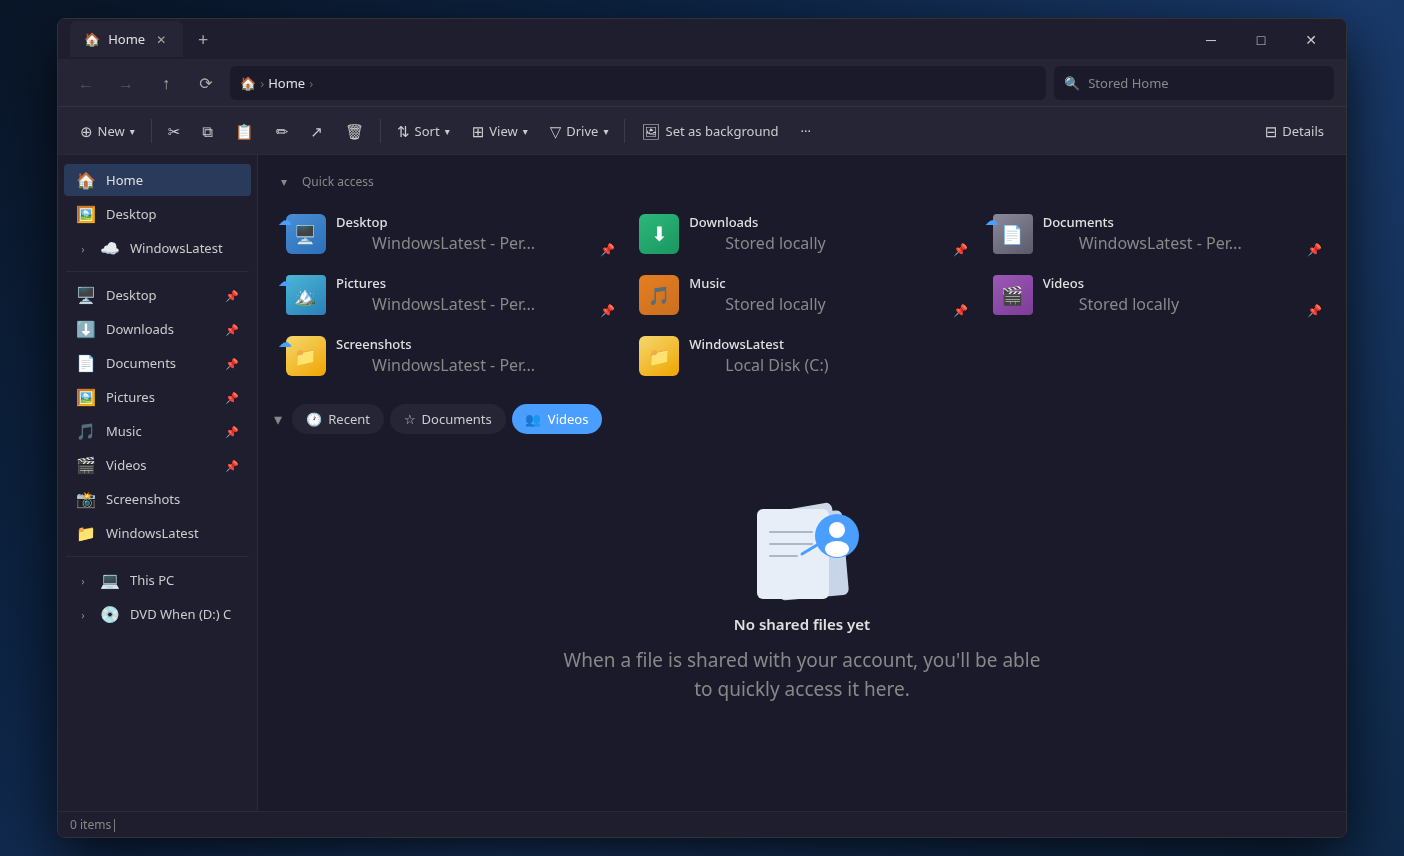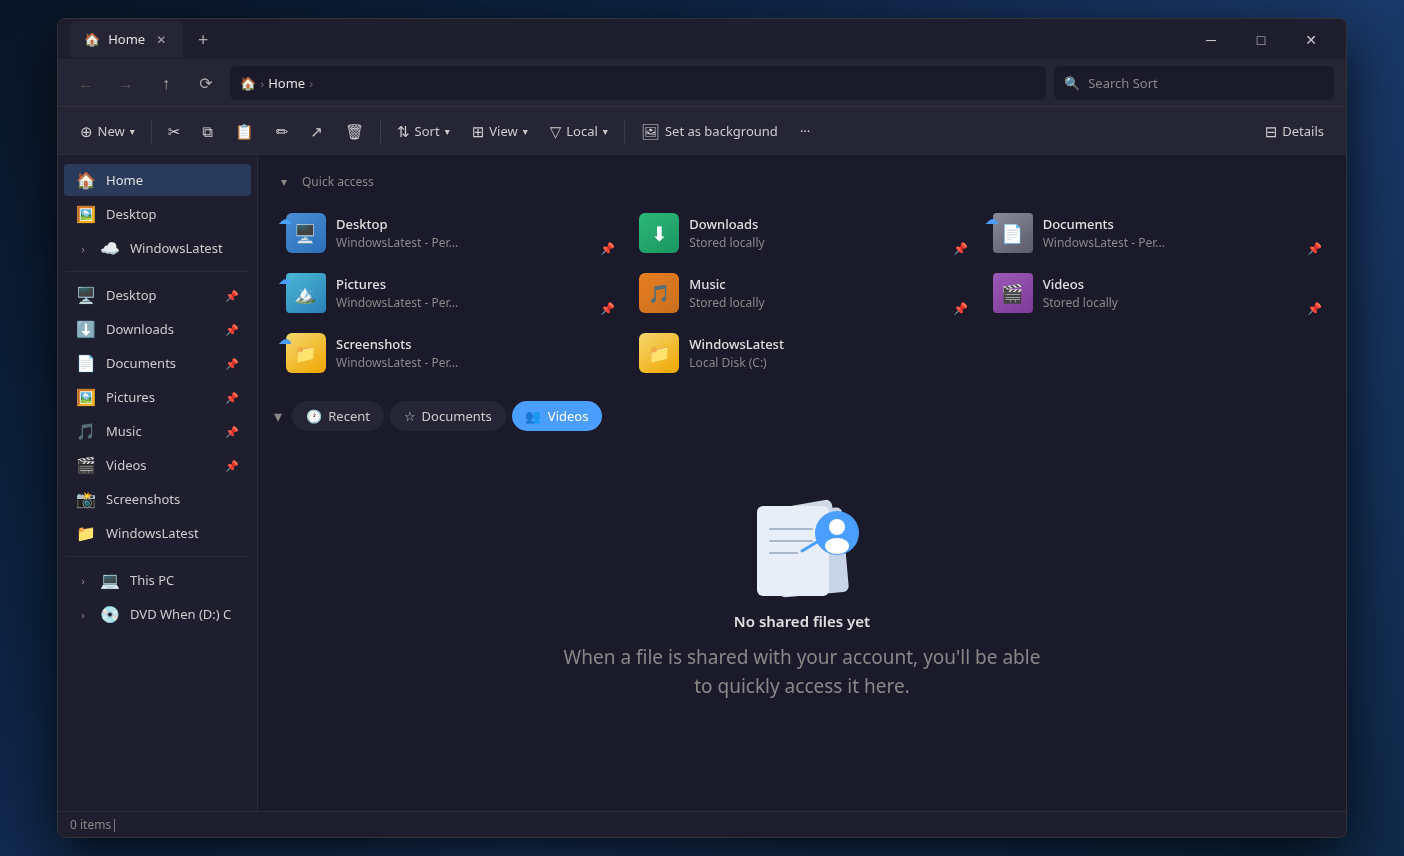--- a/index.html
+++ b/index.html
@@ -275,21 +275,22 @@
       flex-direction: column;
       gap: 1px;
     }
     .folder-name {
       color: #e0e0e0;
       font-size: 13px;
       font-weight: 500;
     }
     .folder-subtitle {
       color: #888;
-      font-size: 12px;
+      font-size: 16px;
+      margin-left: 36px;
     }
     .folder-pin {
       position: absolute;
       bottom: 4px;
       right: 8px;
       color: #4a9eff;
       font-size: 12px;
     }
     
     .section-tabs {
@@ -396,21 +397,21 @@
     <div class="nav-btn">↑</div>
     <div class="nav-btn">⟳</div>
     <div class="breadcrumb">
       <span>🏠</span>
       <span class="breadcrumb-sep">›</span>
       <span>Home</span>
       <span class="breadcrumb-sep">›</span>
     </div>
     <div class="search-box">
       <span>🔍</span>
-      <span>Search Sort</span>
+      <span>Stored Home</span>
     </div>
   </div>
 
   <div class="toolbar">
     <div class="toolbar-btn">
       <span class="toolbar-icon">⊕</span>
       <span>New</span>
       <span style="font-size:10px">▾</span>
     </div>
     <div class="toolbar-sep"></div>
@@ -438,21 +439,21 @@
       <span>Sort</span>
       <span style="font-size:10px">▾</span>
     </div>
     <div class="toolbar-btn">
       <span class="toolbar-icon">⊞</span>
       <span>View</span>
       <span style="font-size:10px">▾</span>
     </div>
     <div class="toolbar-btn">
       <span class="toolbar-icon">▽</span>
-      <span>Local</span>
+      <span>Drive</span>
       <span style="font-size:10px">▾</span>
     </div>
     <div class="toolbar-sep"></div>
     <div class="toolbar-btn">
       <span class="toolbar-icon">🖼</span>
       <span>Set as background</span>
     </div>
     <div class="toolbar-btn">
       <span>···</span>
     </div>

